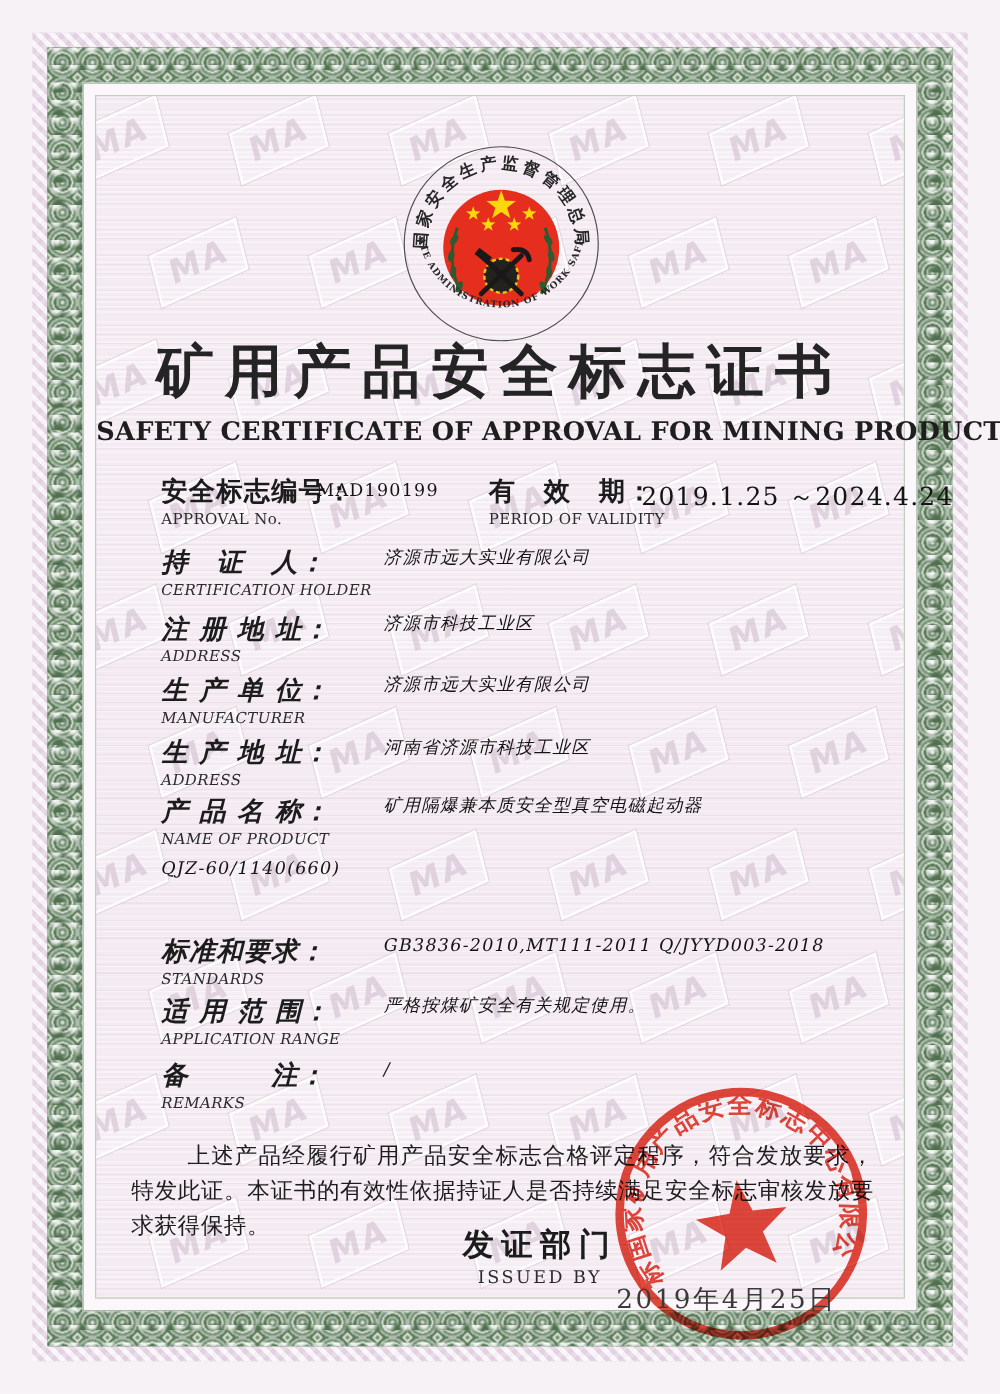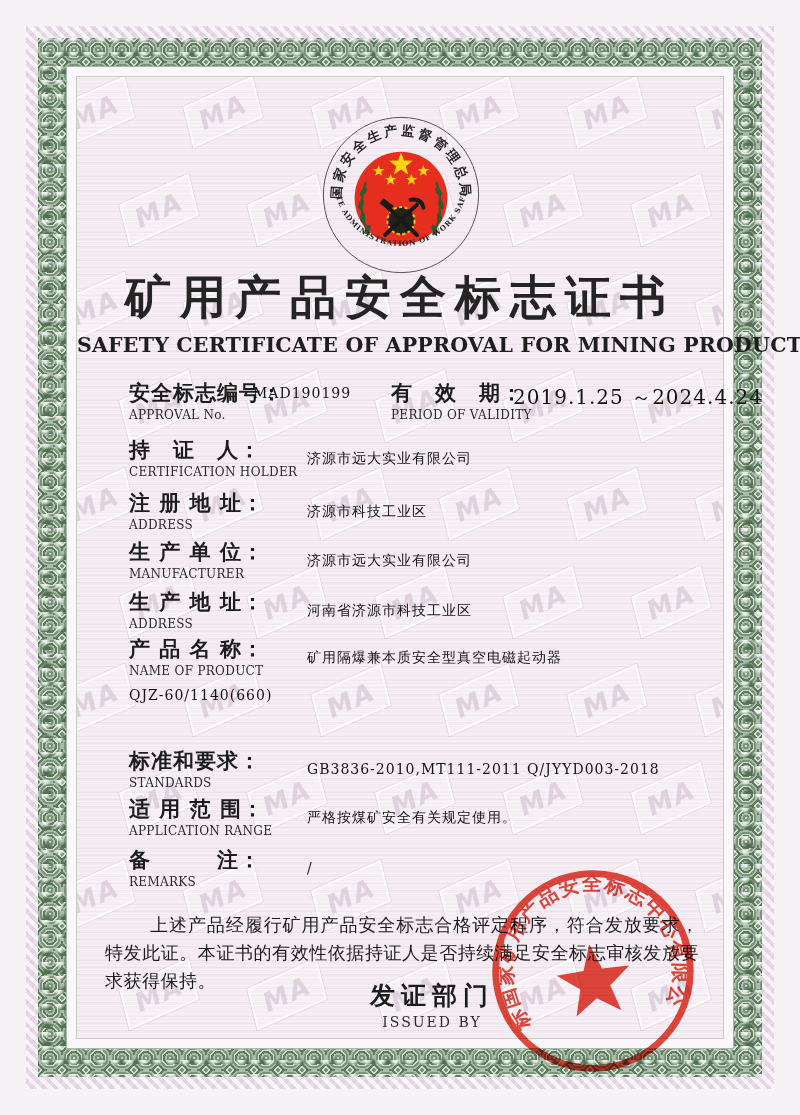--- a/index.html
+++ b/index.html
@@ -68,21 +68,21 @@
     white-space:nowrap;
   }
 
   .zh-label { display:block; font-size:21px; font-weight:600; color:#1c1c1c; letter-spacing:1px; line-height:1.25; white-space:nowrap; }
   .en-label { display:block; font-size:12px; color:#2b2b2b; letter-spacing:.3px; line-height:1.2; margin-top:2px; white-space:nowrap; }
   .f-value  { font-size:14px; color:#141414; letter-spacing:1px; line-height:1.3; white-space:nowrap; }
 
   .approval-row { left:52px; right:8px; top:303px; height:52px; }
   .approval-row > div { position:absolute; }
 
-  .field { left:52px; right:8px; display:flex; align-items:center; }
+  .field { left:52px; right:8px; display:flex; align-items:flex-start;font-style:italic; }
   .f-labels { width:178px; flex:none; }
 
   .declaration {
     left:28px; top:834px; width:594px;
     font-size:18px; line-height:28px; color:#1d1d1d;
     text-indent:2.5em; text-align:justify; letter-spacing:.5px;
   }
 
   .issued { left:0; right:0; top:902px; text-align:center; transform:translateX(32px); }
   .issued .zh { font-size:25px; font-weight:600; letter-spacing:6px; color:#1c1c1c; }
@@ -302,14 +302,15 @@
           <path id="sealArc" d="M 41.2,158.2 A 84,84 0 1 1 178.8,158.2" fill="none"></path>
         </defs>
         <circle cx="110" cy="110" r="101" fill="none" stroke="#e2392b" stroke-width="7"></circle>
         <text font-size="21" font-weight="700" fill="#e2392b" letter-spacing="1.5">
           <textPath href="#sealArc" startOffset="50%" text-anchor="middle">安标国家矿用产品安全标志中心有限公司</textPath>
         </text>
         <polygon fill="#e2392b" points="110,82 119.7,108.7 148,109.6 125.7,127.1 133.5,154.4 110,138.5 86.5,154.4 94.3,127.1 72,109.6 100.3,108.7"></polygon>
       </svg>
     </div>
 
+    <div class="layer issue-date">2019年4月25日</div>
   </div>
 </div>
 
 </body></html>

